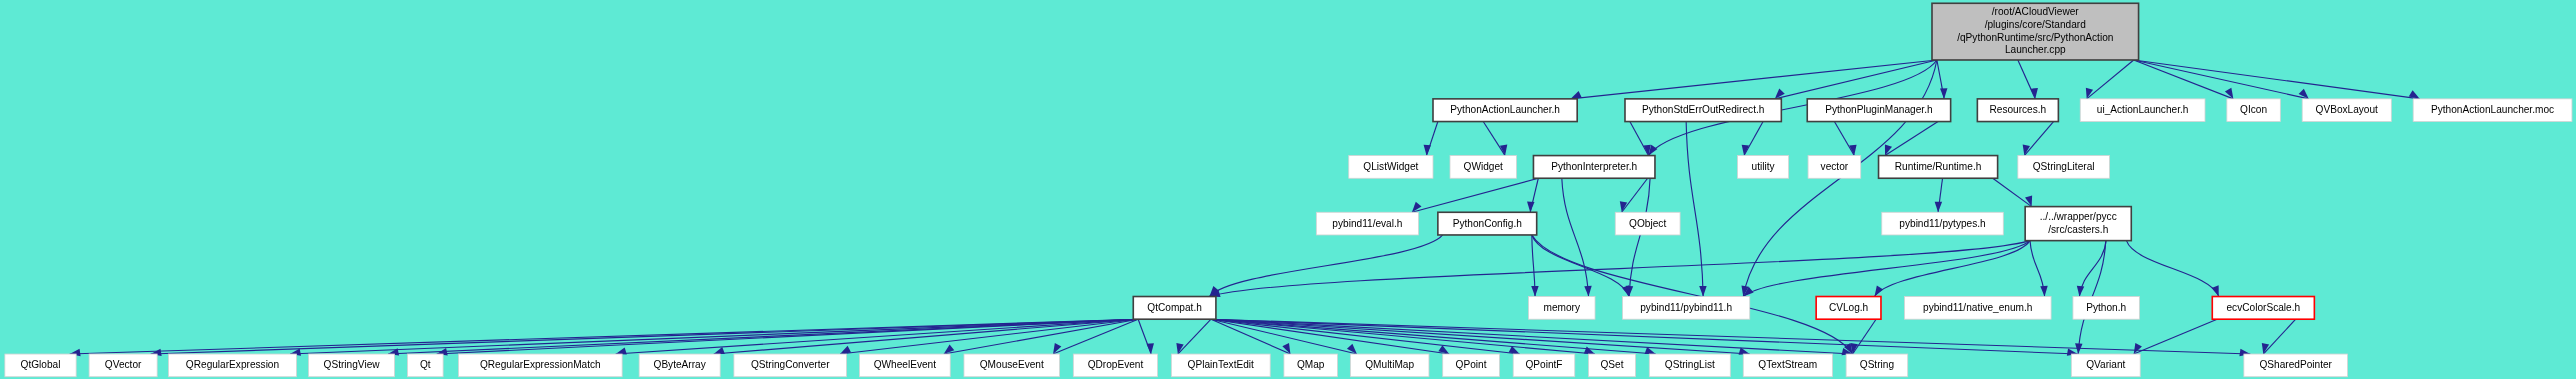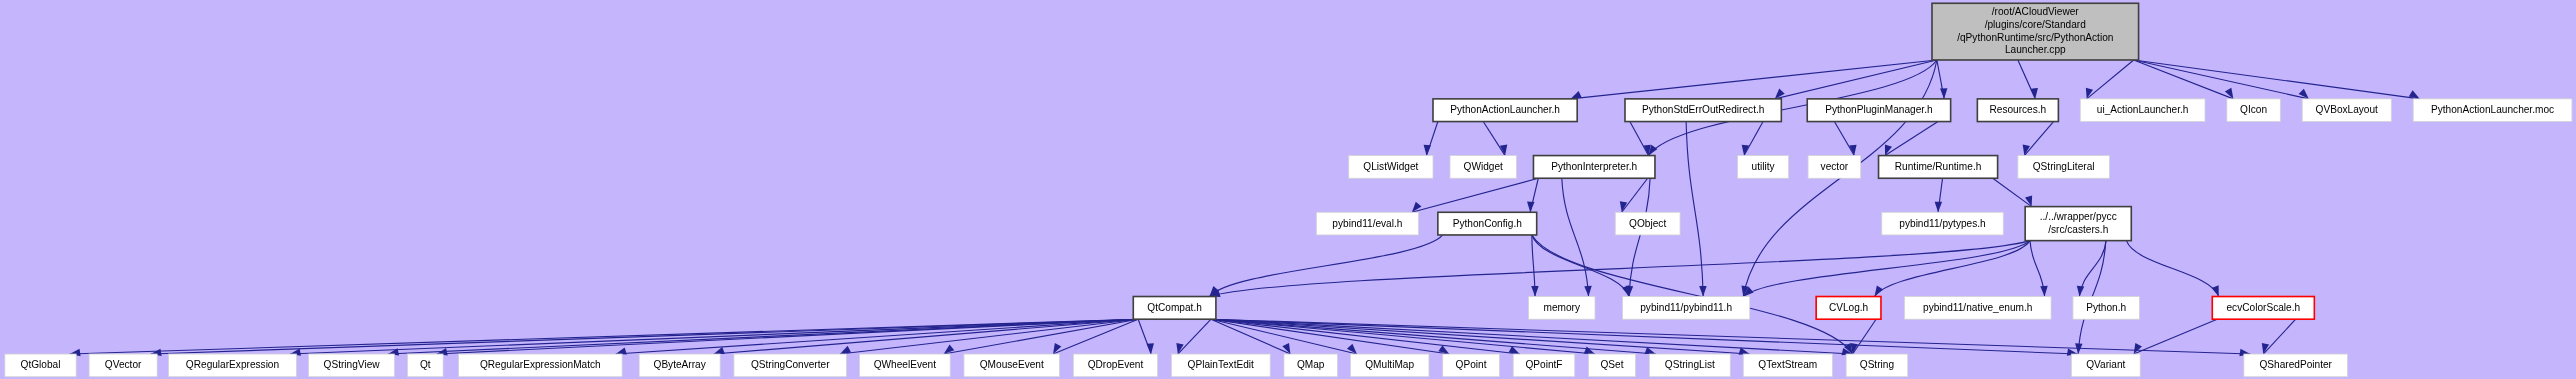--- a/index.html
+++ b/index.html
@@ -1,17 +1,17 @@
 <!DOCTYPE html>
 <html style="font-size:13px"><head>
 <meta charset="utf-8">
 <style>
   html,body{margin:0;padding:0;background:#ffffff;}
   body{font-family:"Liberation Sans", sans-serif;}
-  #stage{position:relative;width:2576px;height:380px;background:#c4b5fd;overflow:hidden;}
+  #stage{position:relative;width:2576px;height:380px;background:#5eead4;overflow:hidden;}
   svg{display:block;}
   .nodebox{fill:#ffffff;stroke:#d3d3d3;stroke-width:1;}
   .nodebox.bold{stroke:#404040;stroke-width:2;}
   .nodebox.red{stroke:#ff0000;stroke-width:2;}
   .nodebox.root{fill:#bfbfbf;stroke:#404040;stroke-width:2;}
   .nlabel{font-family:"Liberation Sans", sans-serif;font-size:12.5px;fill:#000;text-anchor:middle;dominant-baseline:middle;}
   .edge{fill:none;stroke:#24248f;stroke-width:1.4;}
   .arrow{fill:#24248f;stroke:none;}
 </style>
 </head>

